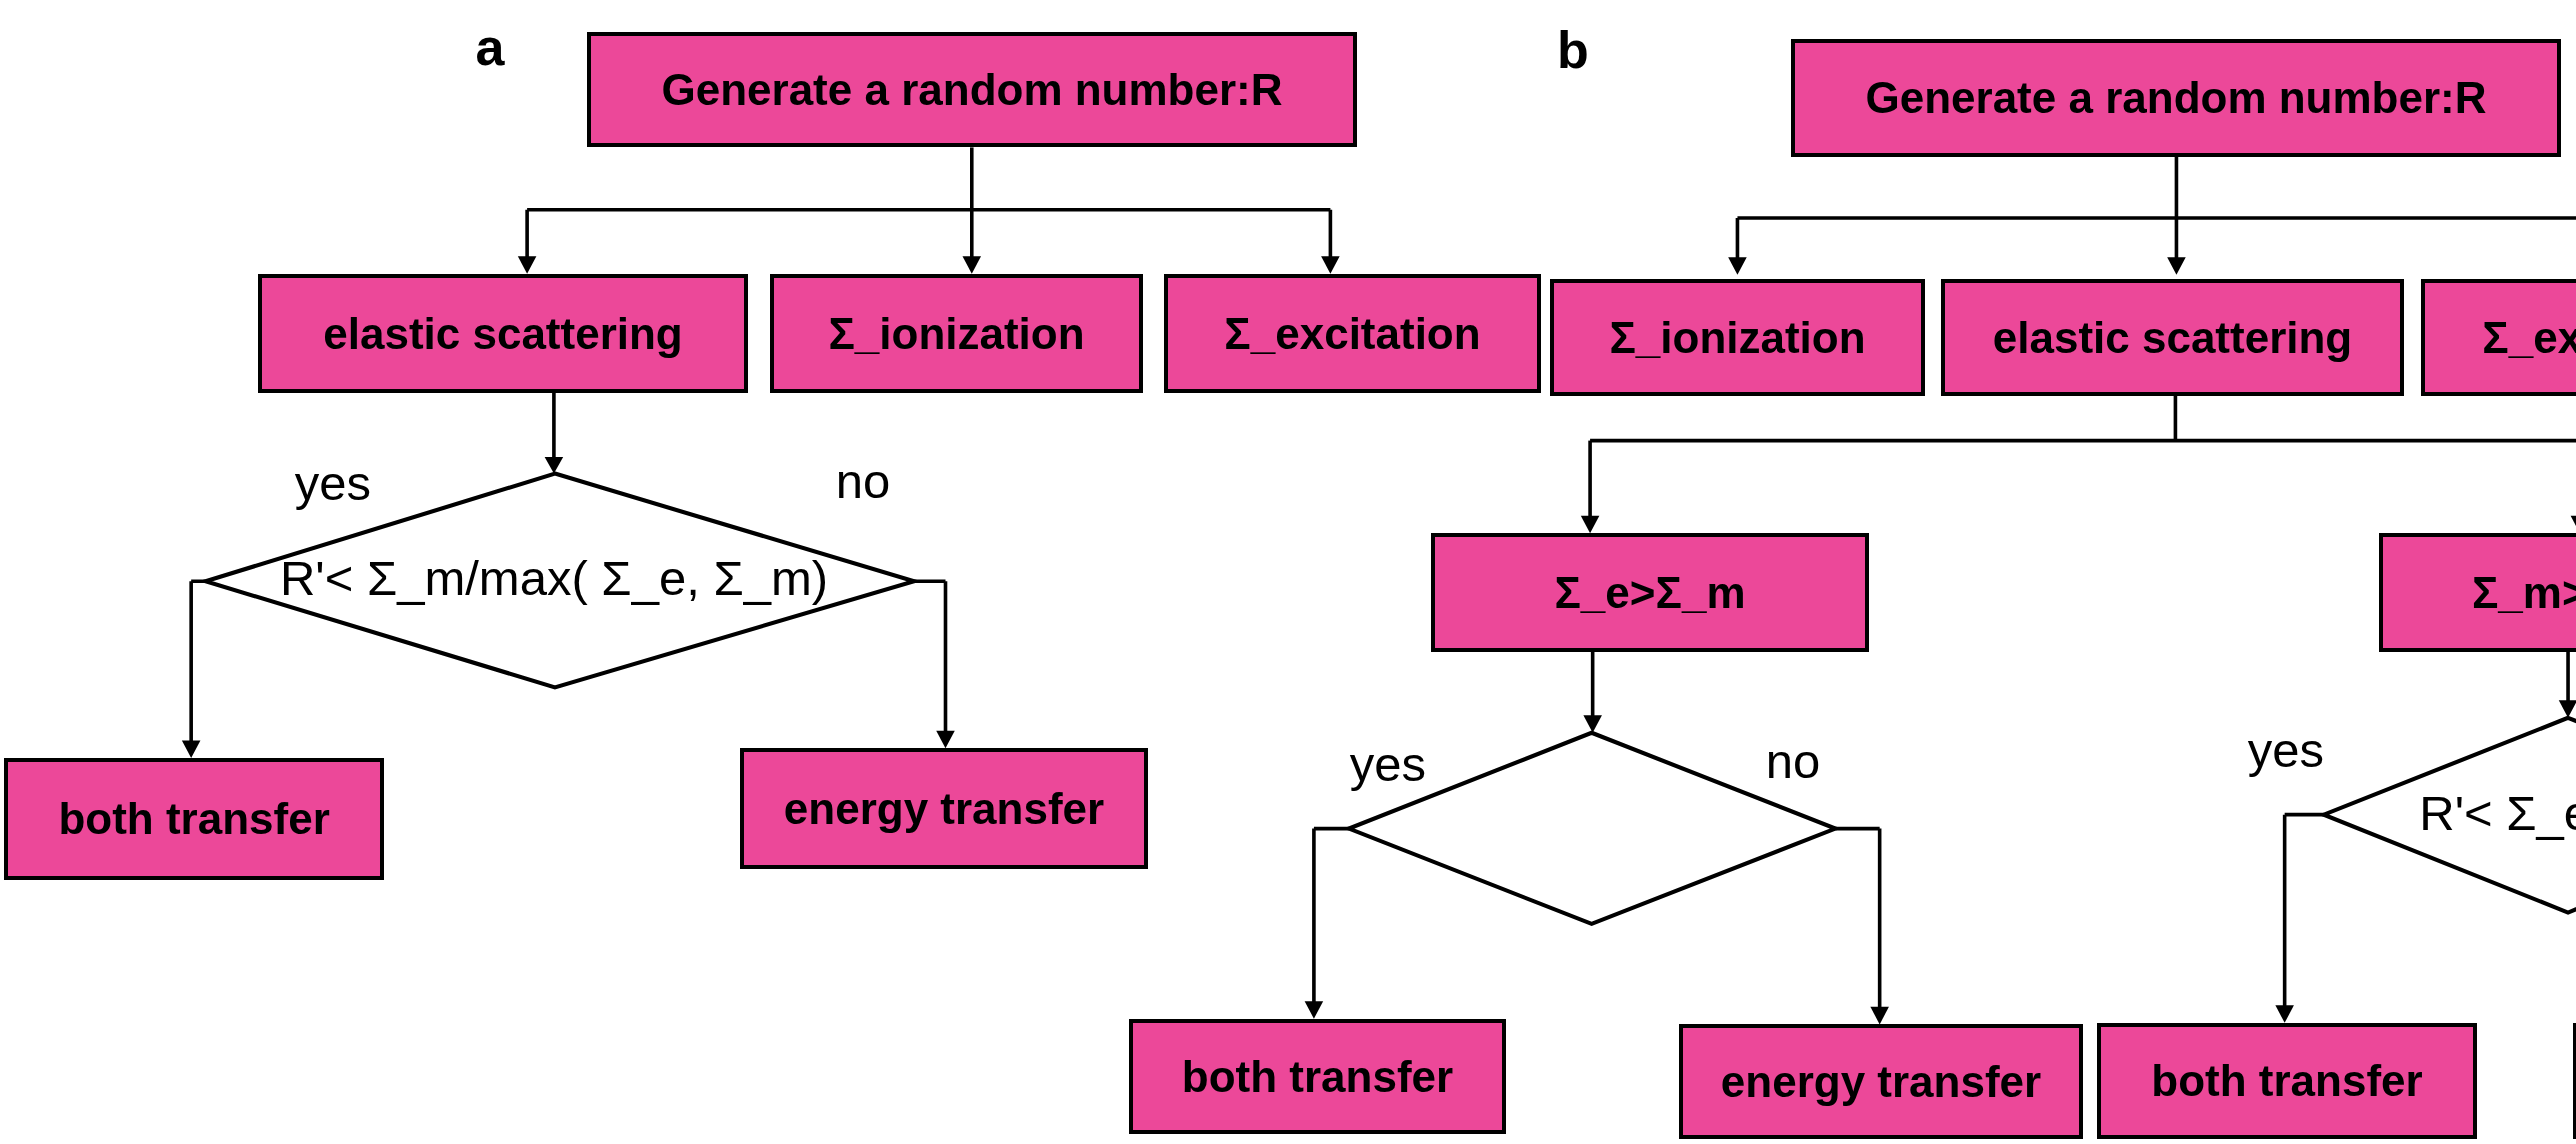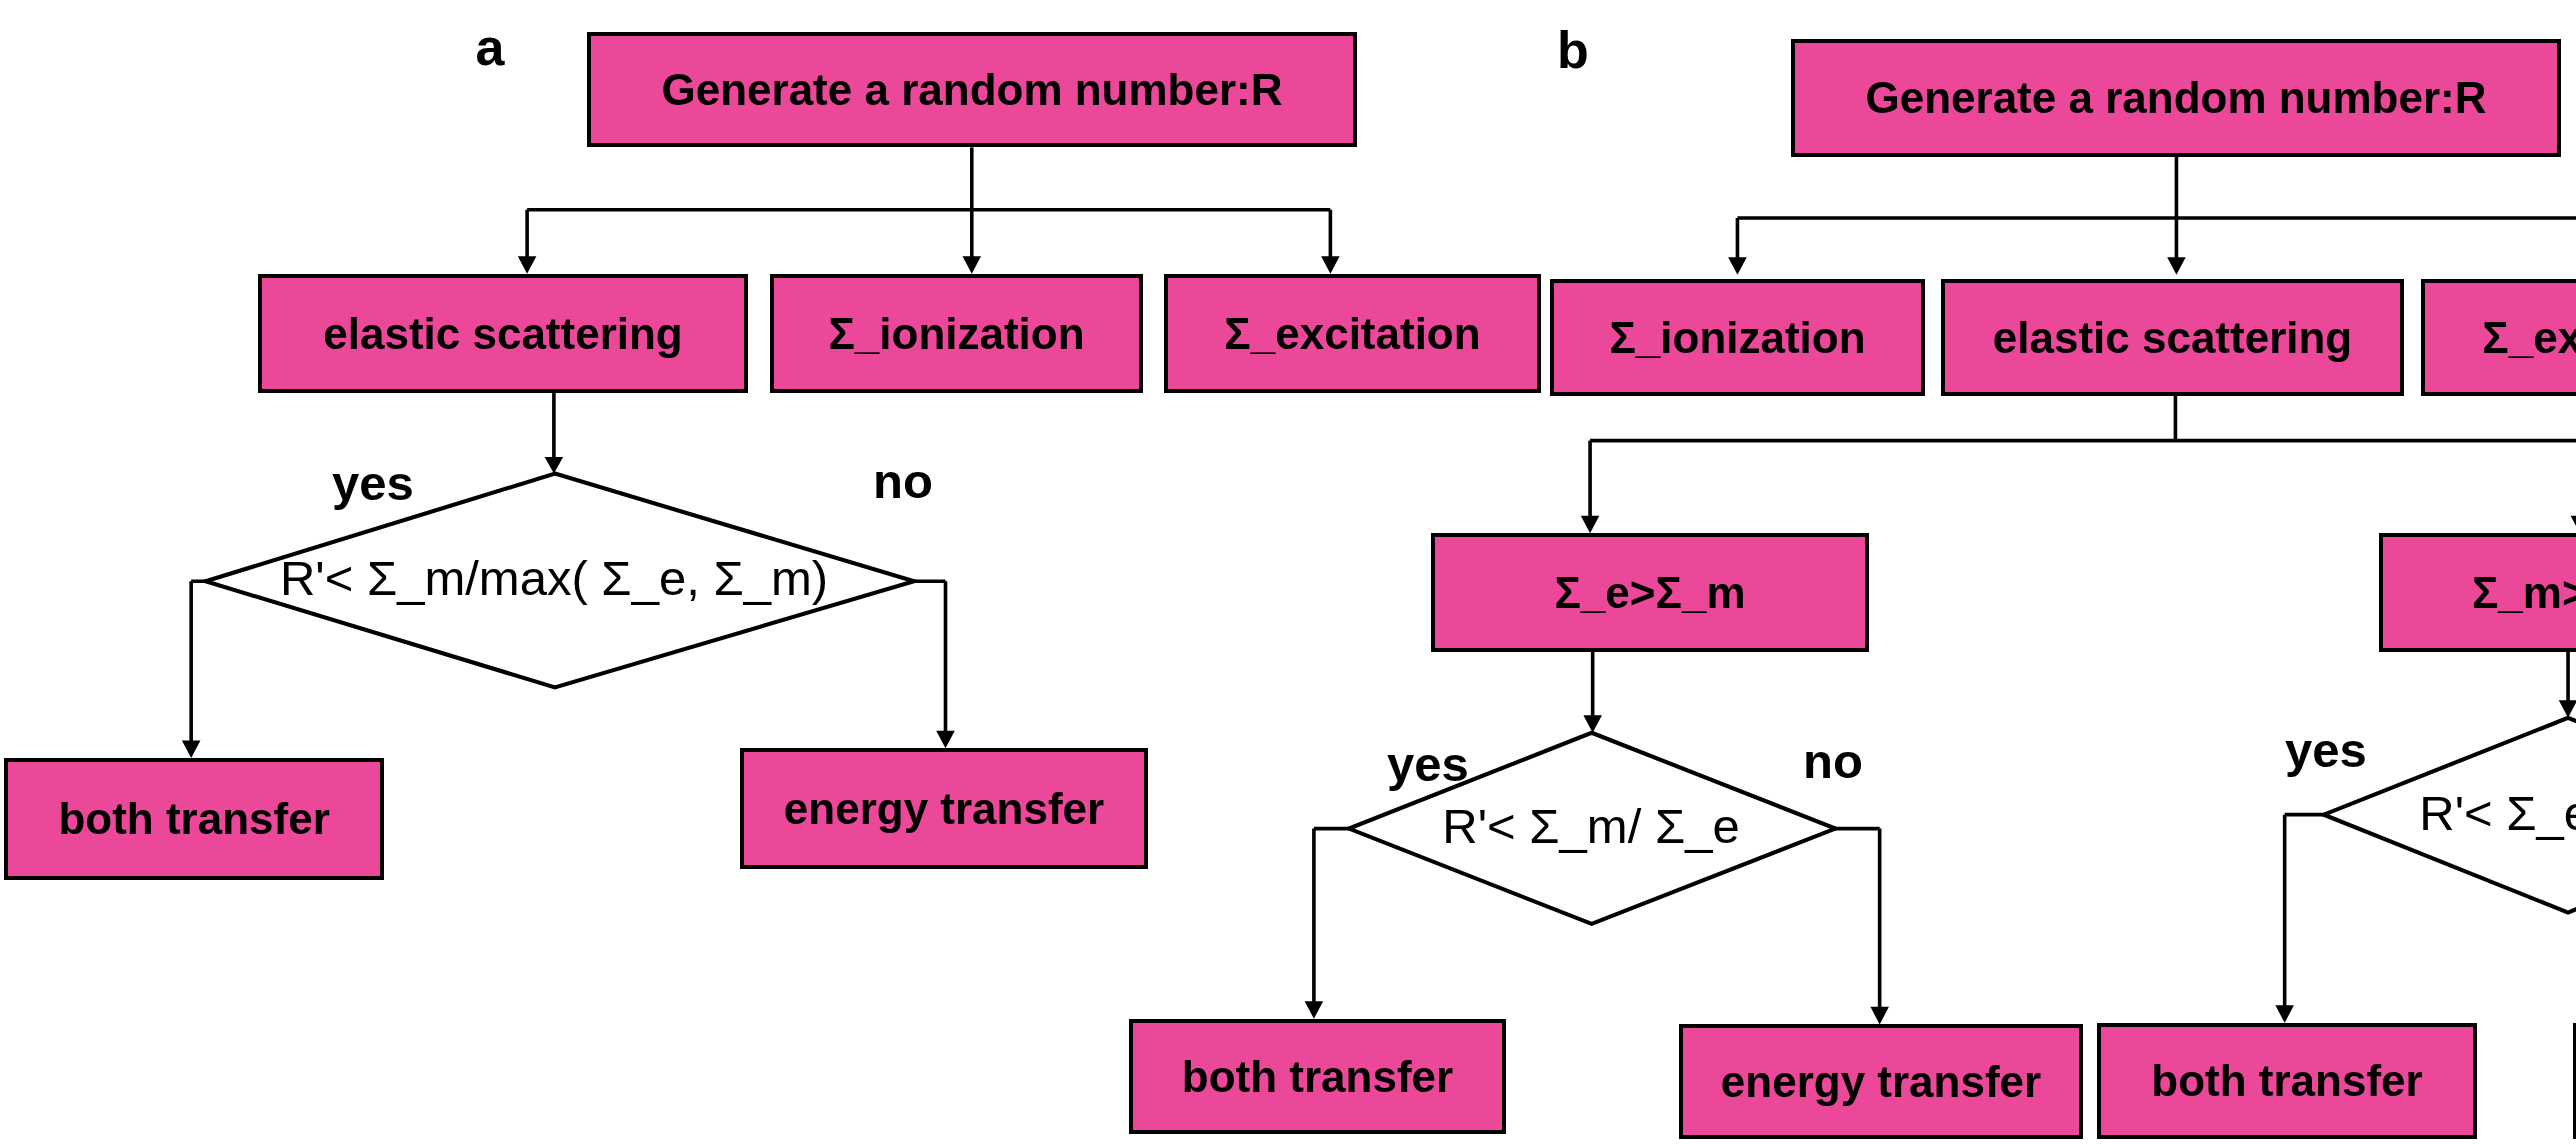--- a/index.html
+++ b/index.html
@@ -24,21 +24,21 @@
   .panel-label{
     position:absolute;transform:translate(-50%,-50%);
     font-weight:bold;font-size:52px;line-height:1;
   }
   .diamond-text{
     position:absolute;transform:translate(-50%,-50%);
     font-weight:normal;font-size:49px;line-height:1;white-space:nowrap;
   }
   .yn{
     position:absolute;transform:translate(-50%,-50%);
-    font-weight:bold;font-size:49px;line-height:1;white-space:nowrap;margin-left:40px;
+    font-weight:normal;font-size:49px;line-height:1;white-space:nowrap;
   }
   .wire{stroke:#000;stroke-width:7;fill:none;}
   .shape{stroke:#000;stroke-width:8;fill:#ffffff;}
   .head{fill:#000;stroke:none;}
 </style>
 </head>
 <body>
 
 <div id="canvas">
 
@@ -152,21 +152,20 @@
 
   <div class="box" style="left:1550px;top:279px;width:375px;height:117px">Σ_ionization</div>
   <div class="box" style="left:1941px;top:279px;width:463px;height:117px">elastic scattering</div>
   <div class="box" style="left:2421px;top:279px;width:379px;height:117px">Σ_excitation</div>
 
   <div class="box" style="left:1431px;top:533px;width:438px;height:119px">Σ_e&gt;Σ_m</div>
   <div class="box" style="left:2379px;top:533px;width:377px;height:119px">Σ_m&gt;Σ_e</div>
 
   <div class="yn" style="left:1388px;top:764px">yes</div>
   <div class="yn" style="left:1793px;top:761px">no</div>
-  <div class="diamond-text" style="left:1591px;top:826px">R'&lt; Σ_m/ Σ_e</div>
 
   <div class="yn" style="left:2286px;top:750px">yes</div>
 
   <div class="diamond-text" style="left:2568px;top:813px">R'&lt; Σ_e/ Σ_m</div>
 
   <div class="box" style="left:1129px;top:1019px;width:377px;height:115px">both transfer</div>
   <div class="box" style="left:1679px;top:1024px;width:404px;height:115px">energy transfer</div>
   <div class="box" style="left:2097px;top:1023px;width:380px;height:116px">both transfer</div>
   <div class="box" style="left:2573px;top:1023px;width:513px;height:116px">momentum transfer</div>
 

